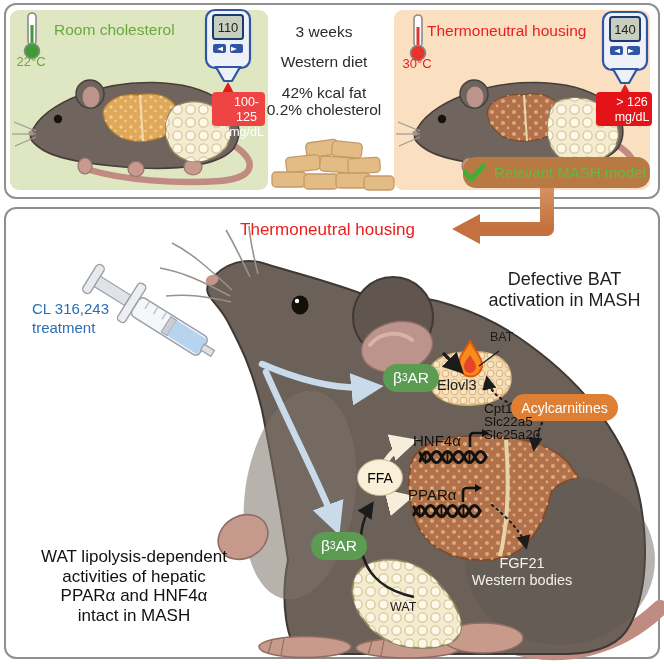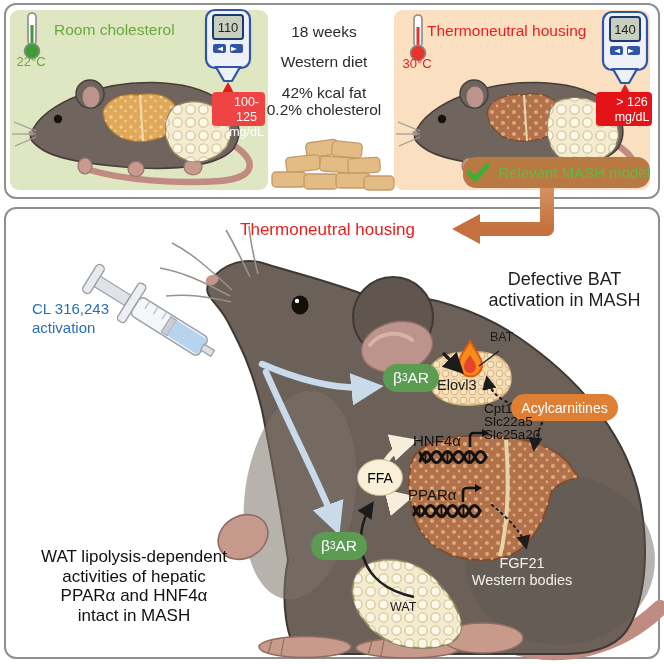--- a/index.html
+++ b/index.html
@@ -13,21 +13,21 @@
   .txt{position:absolute;z-index:10;line-height:1.15;}
   .center{text-align:center;}
   .green-t{color:#69a83f;}
   .red-t{color:#e8201d;}
   .blue-t{color:#2a6db5;}
   .badge{position:absolute;z-index:10;color:#fff;text-align:center;font-size:12.5px;line-height:15px;
          border-radius:4px;padding-top:3px;box-sizing:border-box;}
   .pill{position:absolute;z-index:10;display:flex;align-items:center;justify-content:center;
         color:#fff;border-radius:14px;}
   .pill sub{font-size:10px;line-height:0;}
-  .banner{position:absolute;z-index:10;display:flex;align-items:center;justify-content:flex-end;gap:9px;
+  .banner{position:absolute;z-index:10;display:flex;align-items:center;justify-content:flex-start;gap:9px;
           background:#b87943;border-radius:13px;}
   .oval{position:absolute;z-index:10;display:flex;align-items:center;justify-content:center;
         background:#f8f0d9;border:1.5px solid #bfb28a;border-radius:50%;color:#000000;}
 </style>
 </head>
 <body>
 
 <div id="canvas">
 
   <div class="box" style="left:4px;top:3px;width:656px;height:196px;"></div>
@@ -279,21 +279,21 @@
   </svg>
 
   <div class="txt green-t" style="left:54px;top:21px;width:170px;font-size:15.5px;">Room cholesterol</div>
   <div class="txt green-t center" style="left:8px;top:55px;width:46px;font-size:13px;">22°C</div>
   <div class="badge" style="left:212px;top:92px;width:53px;height:34px;background:#ef4444;padding-left:16px;">
     <div>100-125</div>
     <div>mg/dL</div>
   </div>
 
   <div class="txt center" style="left:260px;top:23px;width:128px;font-size:15.5px;color:#2b2b2b;">
-    <div style="margin-bottom:12px;">18 weeks</div>
+    <div style="margin-bottom:12px;">3 weeks</div>
     <div style="margin-bottom:13px;">Western diet</div>
     <div>42% kcal fat</div>
     <div>0.2% cholesterol</div>
   </div>
 
   <div class="txt red-t" style="left:427px;top:22px;width:175px;font-size:15.5px;">Thermoneutral housing</div>
   <div class="txt red-t center" style="left:394px;top:57px;width:46px;font-size:13px;">30°C</div>
   <div class="badge" style="left:596px;top:92px;width:56px;height:34px;background:#e31318;padding-left:16px;">
     <div>&gt; 126</div>
     <div>mg/dL</div>
@@ -302,21 +302,21 @@
     <svg width="22" height="19" viewBox="0 0 24 20">
       <polyline points="2,10 9,17 22,3" fill="none" stroke="#3fae37" stroke-width="5.5" stroke-linecap="round" stroke-linejoin="round"></polyline>
     </svg>
     <span style="color:#62b944;font-size:15px;">Relevant MASH model</span>
   </div>
 
   <div class="txt red-t center" style="left:200px;top:220px;width:255px;font-size:17px;">Thermoneutral housing</div>
 
   <div class="txt blue-t" style="left:32px;top:299px;width:115px;font-size:15px;line-height:19px;">
     <div>CL 316,243</div>
-    <div>activation</div>
+    <div>treatment</div>
   </div>
 
   <div class="txt center" style="left:467px;top:269px;width:195px;font-size:18px;line-height:21px;color:#1f1f1f;">
     <div>Defective BAT</div>
     <div>activation in MASH</div>
   </div>
 
   <div class="txt" style="left:490px;top:330px;font-size:12.5px;color:#1c1c1c;">BAT</div>
 
   <div class="txt" style="left:437px;top:377px;font-size:14.5px;color:#1c1c1c;">

